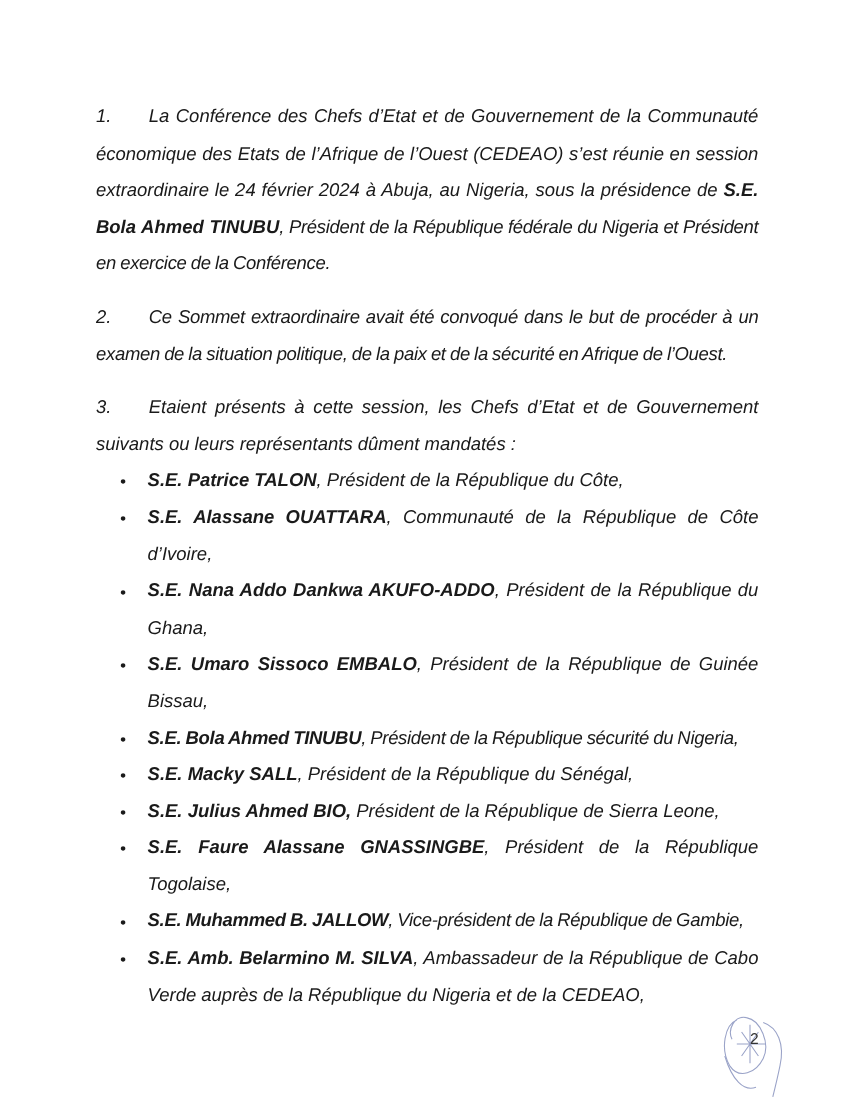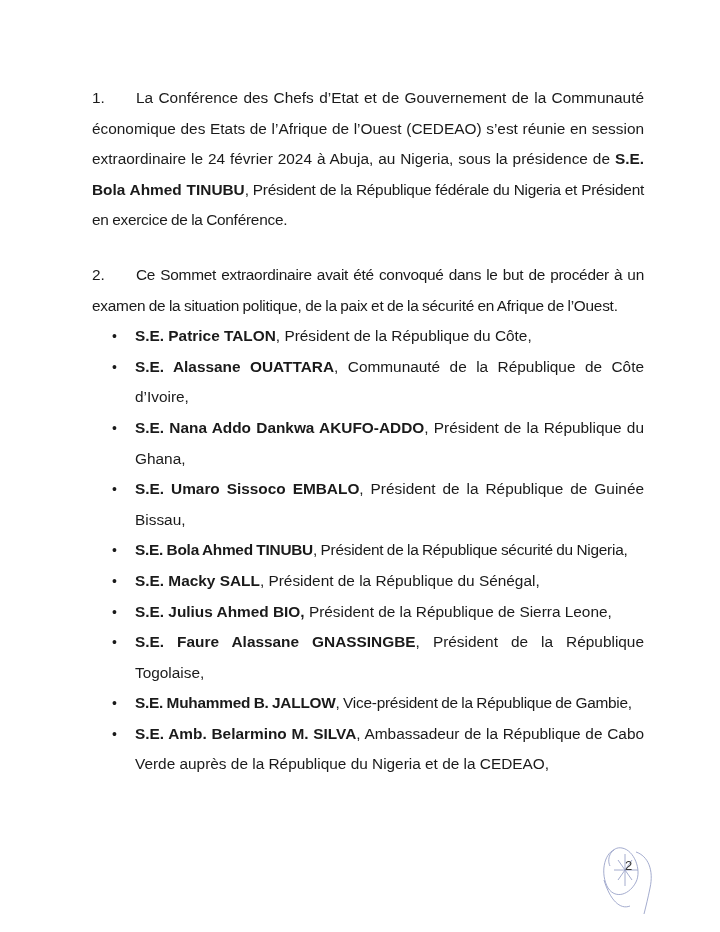--- a/index.html
+++ b/index.html
@@ -2,23 +2,23 @@
 <html><head>
   <meta charset="utf-8">
   <style>
     html, body { margin: 0; padding: 0; background: #ffffff; }
     body {
       width: 720px; height: 932px; position: relative; overflow: hidden;
       font-family: "Liberation Sans", "DejaVu Sans", sans-serif;
       color: #1a1a1a;
       font-size: 15.4px;
     }
-    .page { position: absolute; left: 92px; top: 83px; width: 552px; }
+    .page { position: absolute; left: 80px; top: 83px; width: 552px; font-style: italic; }
     .para { text-align: justify; line-height: 30.6px; margin: 0; }
-    .para + .para { margin-top: 24px; }
+    .para + .para { margin-top: 14px; }
     .num { display: inline-block; width: 44px; }
     .bold { font-weight: bold; }
     ul.attendees { list-style: none; margin: 0; padding: 0; }
     ul.attendees li {
       position: relative; padding-left: 43px; line-height: 30.6px; text-align: justify;
     }
     ul.attendees li .bullet {
       position: absolute; left: 20px; top: 0; font-size: 14px;
     }
     .tight { letter-spacing: -0.25px; word-spacing: -0.5px; }
@@ -35,20 +35,23 @@
 <div class="page">
 
   <p class="para">
     <span class="num">1.</span><span>La Conférence des Chefs d’Etat et de Gouvernement de la Communauté économique des Etats de l’Afrique de l’Ouest (CEDEAO) s’est réunie en session extraordinaire le 24 février 2024 à Abuja, au Nigeria, sous la présidence de </span><span class="bold">S.E. Bola Ahmed TINUBU</span><span class="tight">, Président de la République fédérale du Nigeria et Président en exercice de la Conférence.</span>
   </p>
 
   <p class="para">
     <span class="num">2.</span><span class="tight">Ce Sommet extraordinaire avait été convoqué dans le but de procéder à un examen de la situation politique, de la paix et de la sécurité en Afrique de l’Ouest.</span>
   </p>
 
+  <p class="para">
+    <span class="num">3.</span><span>Etaient présents à cette session, les Chefs d’Etat et de Gouvernement suivants ou leurs représentants dûment mandatés :</span>
+  </p>
 
   <ul class="attendees">
     <li><span class="bullet">•</span><span class="bold">S.E. Patrice TALON</span><span>, Président de la République du Côte,</span></li>
     <li><span class="bullet">•</span><span class="bold">S.E. Alassane OUATTARA</span><span>, Communauté de la République de Côte d’Ivoire,</span></li>
     <li><span class="bullet">•</span><span class="bold">S.E. Nana Addo Dankwa AKUFO-ADDO</span><span>, Président de la République du Ghana,</span></li>
     <li><span class="bullet">•</span><span class="bold">S.E. Umaro Sissoco EMBALO</span><span>, Président de la République de Guinée Bissau,</span></li>
     <li><span class="bullet">•</span><span class="bold tight">S.E. Bola Ahmed TINUBU</span><span class="tight">, Président de la République sécurité du Nigeria,</span></li>
     <li><span class="bullet">•</span><span class="bold">S.E. Macky SALL</span><span>, Président de la République du Sénégal,</span></li>
     <li><span class="bullet">•</span><span class="bold">S.E. Julius Ahmed BIO,</span><span> Président de la République de Sierra Leone,</span></li>
     <li><span class="bullet">•</span><span class="bold">S.E. Faure Alassane GNASSINGBE</span><span>, Président de la République Togolaise,</span></li>

